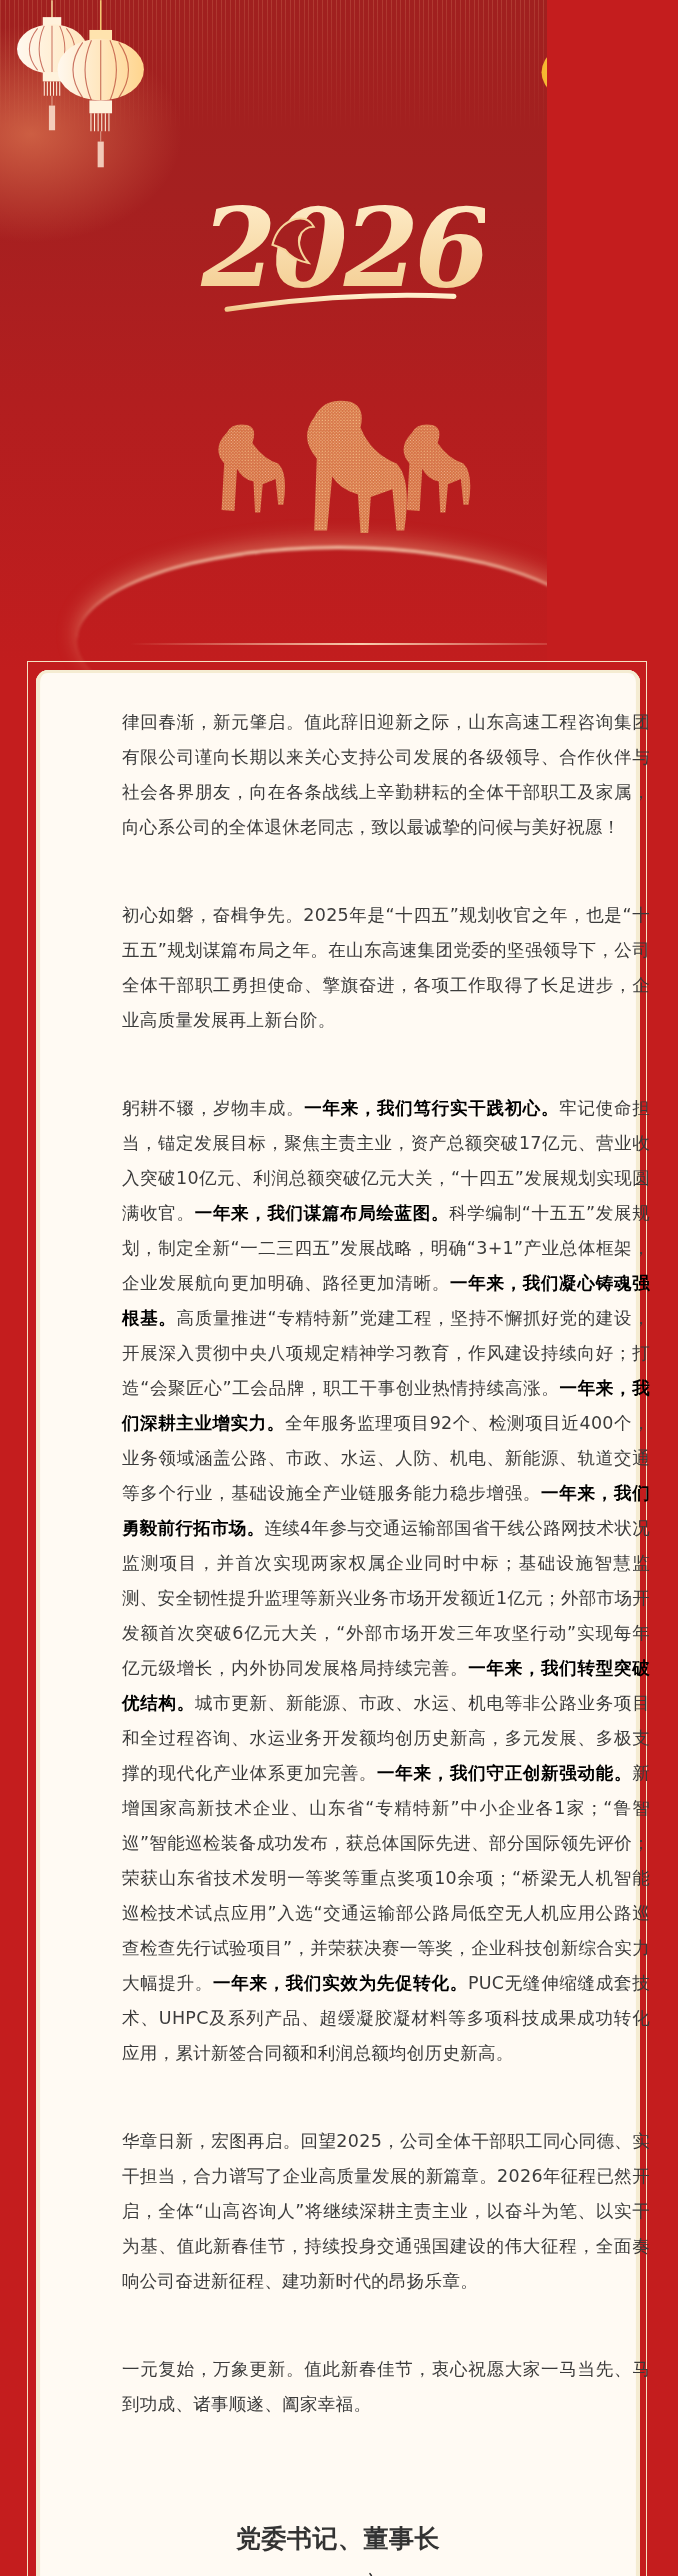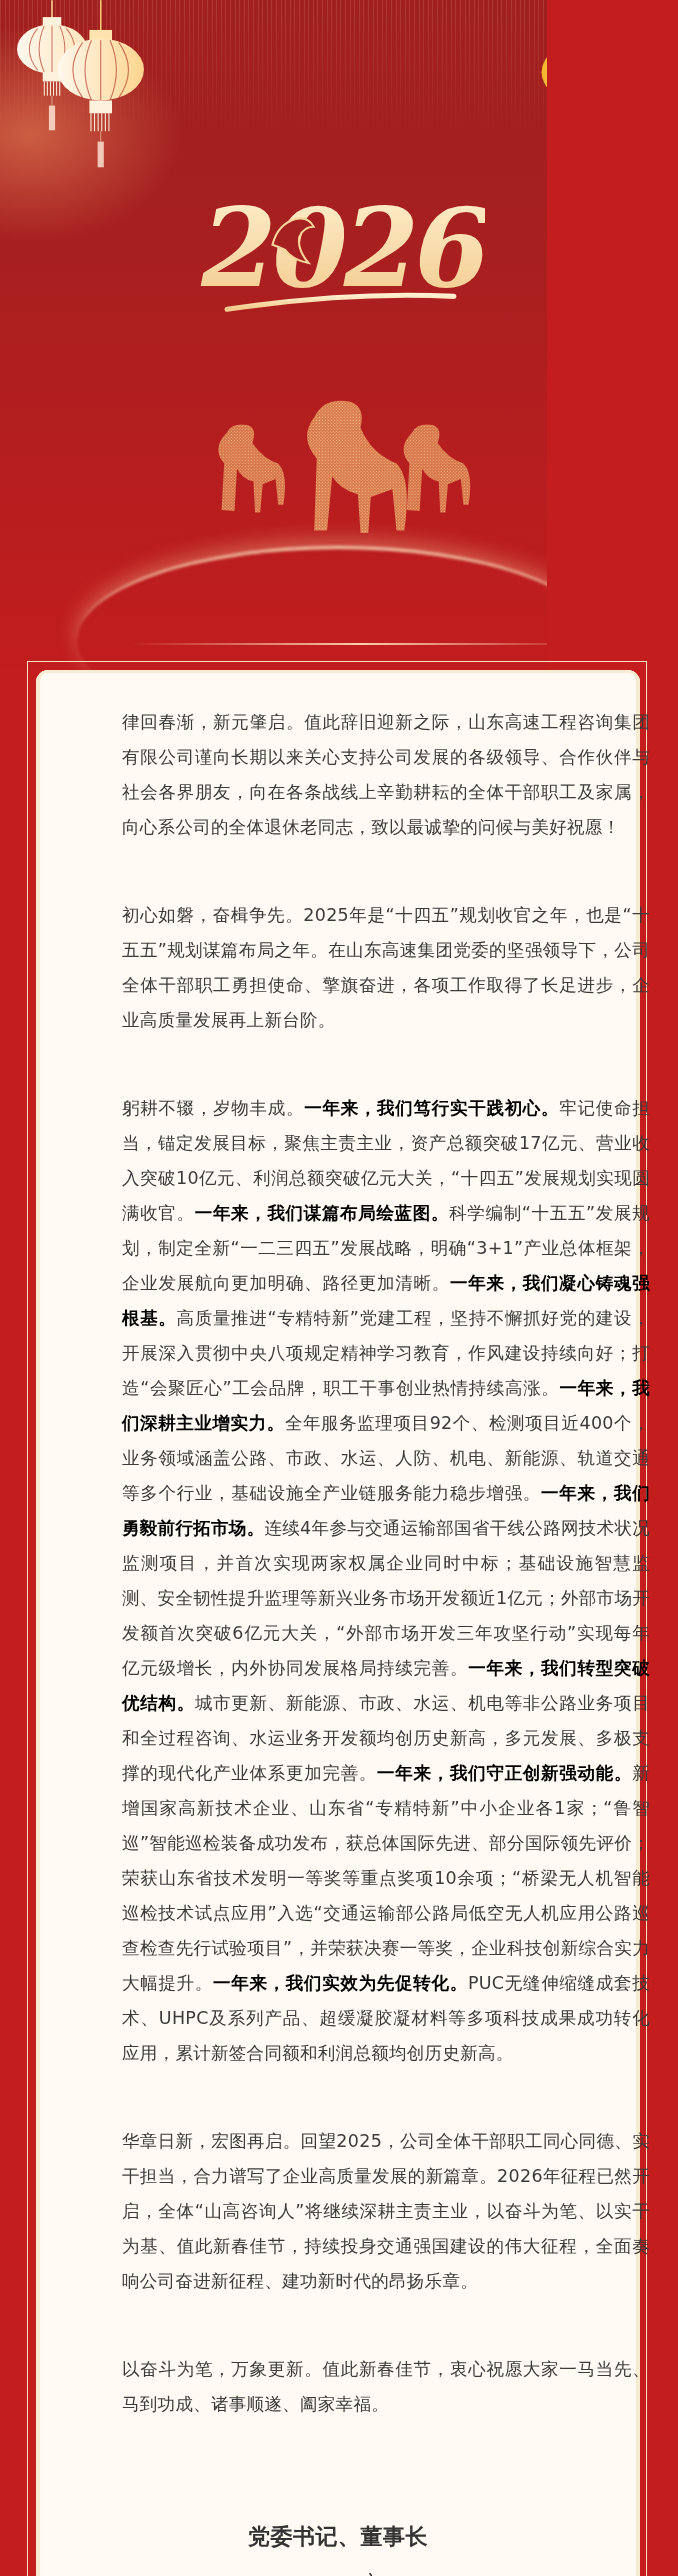--- a/index.html
+++ b/index.html
@@ -60,21 +60,21 @@
     text-align: justify;
     letter-spacing: 0.3px;
     margin-left: 48px;
   }
   .content p { margin: 0 0 53px 0; }
   .content b { color: #000000; font-weight: 700; }
   .sign-block {
     position: absolute; left: 36px; width: 604px; text-align: center;
   }
   .sign-title {
-    font-size: 22px; font-weight: 700; color: #333;
+    font-size: 25px; font-weight: 700; color: #333;
     letter-spacing: 0.5px;
   }
   .signature { position: absolute; }
   .sparkle { position: absolute; color: #f7d9b0; font-size: 7.2px; }
 </style>
 </head>
 <body>
 
 <div class="hero">
   <div class="rain"></div>
@@ -215,21 +215,21 @@
 </div>
 
 <div class="frame"></div>
 <div class="panel"></div>
 
 <div class="content" id="letter-body">
     <p><span>律回春渐，新元肇启。值此辞旧迎新之际，山东高速工程咨询集团有限公司谨向长期以来关心支持公司发展的各级领导、合作伙伴与社会各界朋友，向在各条战线上辛勤耕耘的全体干部职工及家属，向心系公司的全体退休老同志，致以最诚挚的问候与美好祝愿！</span></p>
     <p><span>初心如磐，奋楫争先。2025年是“十四五”规划收官之年，也是“十五五”规划谋篇布局之年。在山东高速集团党委的坚强领导下，公司全体干部职工勇担使命、擎旗奋进，各项工作取得了长足进步，企业高质量发展再上新台阶。</span></p>
     <p><span>躬耕不辍，岁物丰成。</span><b>一年来，我们笃行实干践初心。</b><span>牢记使命担当，锚定发展目标，聚焦主责主业，资产总额突破17亿元、营业收入突破10亿元、利润总额突破亿元大关，“十四五”发展规划实现圆满收官。</span><b>一年来，我们谋篇布局绘蓝图。</b><span>科学编制“十五五”发展规划，制定全新“一二三四五”发展战略，明确“3+1”产业总体框架，企业发展航向更加明确、路径更加清晰。</span><b>一年来，我们凝心铸魂强根基。</b><span>高质量推进“专精特新”党建工程，坚持不懈抓好党的建设，开展深入贯彻中央八项规定精神学习教育，作风建设持续向好；打造“会聚匠心”工会品牌，职工干事创业热情持续高涨。</span><b>一年来，我们深耕主业增实力。</b><span>全年服务监理项目92个、检测项目近400个，业务领域涵盖公路、市政、水运、人防、机电、新能源、轨道交通等多个行业，基础设施全产业链服务能力稳步增强。</span><b>一年来，我们勇毅前行拓市场。</b><span>连续4年参与交通运输部国省干线公路网技术状况监测项目，并首次实现两家权属企业同时中标；基础设施智慧监测、安全韧性提升监理等新兴业务市场开发额近1亿元；外部市场开发额首次突破6亿元大关，“外部市场开发三年攻坚行动”实现每年亿元级增长，内外协同发展格局持续完善。</span><b>一年来，我们转型突破优结构。</b><span>城市更新、新能源、市政、水运、机电等非公路业务项目和全过程咨询、水运业务开发额均创历史新高，多元发展、多极支撑的现代化产业体系更加完善。</span><b>一年来，我们守正创新强动能。</b><span>新增国家高新技术企业、山东省“专精特新”中小企业各1家；“鲁智巡”智能巡检装备成功发布，获总体国际先进、部分国际领先评价；荣获山东省技术发明一等奖等重点奖项10余项；“桥梁无人机智能巡检技术试点应用”入选“交通运输部公路局低空无人机应用公路巡查检查先行试验项目”，并荣获决赛一等奖，企业科技创新综合实力大幅提升。</span><b>一年来，我们实效为先促转化。</b><span>PUC无缝伸缩缝成套技术、UHPC及系列产品、超缓凝胶凝材料等多项科技成果成功转化应用，累计新签合同额和利润总额均创历史新高。</span></p>
     <p><span>华章日新，宏图再启。回望2025，公司全体干部职工同心同德、实干担当，合力谱写了企业高质量发展的新篇章。2026年征程已然开启，全体“山高咨询人”将继续深耕主责主业，以奋斗为笔、以实干为基、值此新春佳节，持续投身交通强国建设的伟大征程，全面奏响公司奋进新征程、建功新时代的昂扬乐章。</span></p>
-    <p><span>以奋斗为笔，万象更新。值此新春佳节，衷心祝愿大家一马当先、马到功成、诸事顺遂、阖家幸福。</span></p>
+    <p><span>一元复始，万象更新。值此新春佳节，衷心祝愿大家一马当先、马到功成、诸事顺遂、阖家幸福。</span></p>
   </div>
 
 <div class="sign-block" style="top:2522px;">
   <div class="sign-title">党委书记、董事长</div>
 </div>
 <svg class="signature" style="left:353px;top:2568px;" width="118" height="137" viewBox="0 0 230 265">
   <g stroke="#2c2c2c" stroke-width="3" fill="none" stroke-linecap="round">
     <path d="M33 10 Q45 20 20 60 Q10 80 30 70 Q40 65 35 110 Q30 180 25 250"></path>
     <path d="M20 140 Q50 90 70 60"></path>
     <path d="M60 95 Q80 110 70 120"></path>

